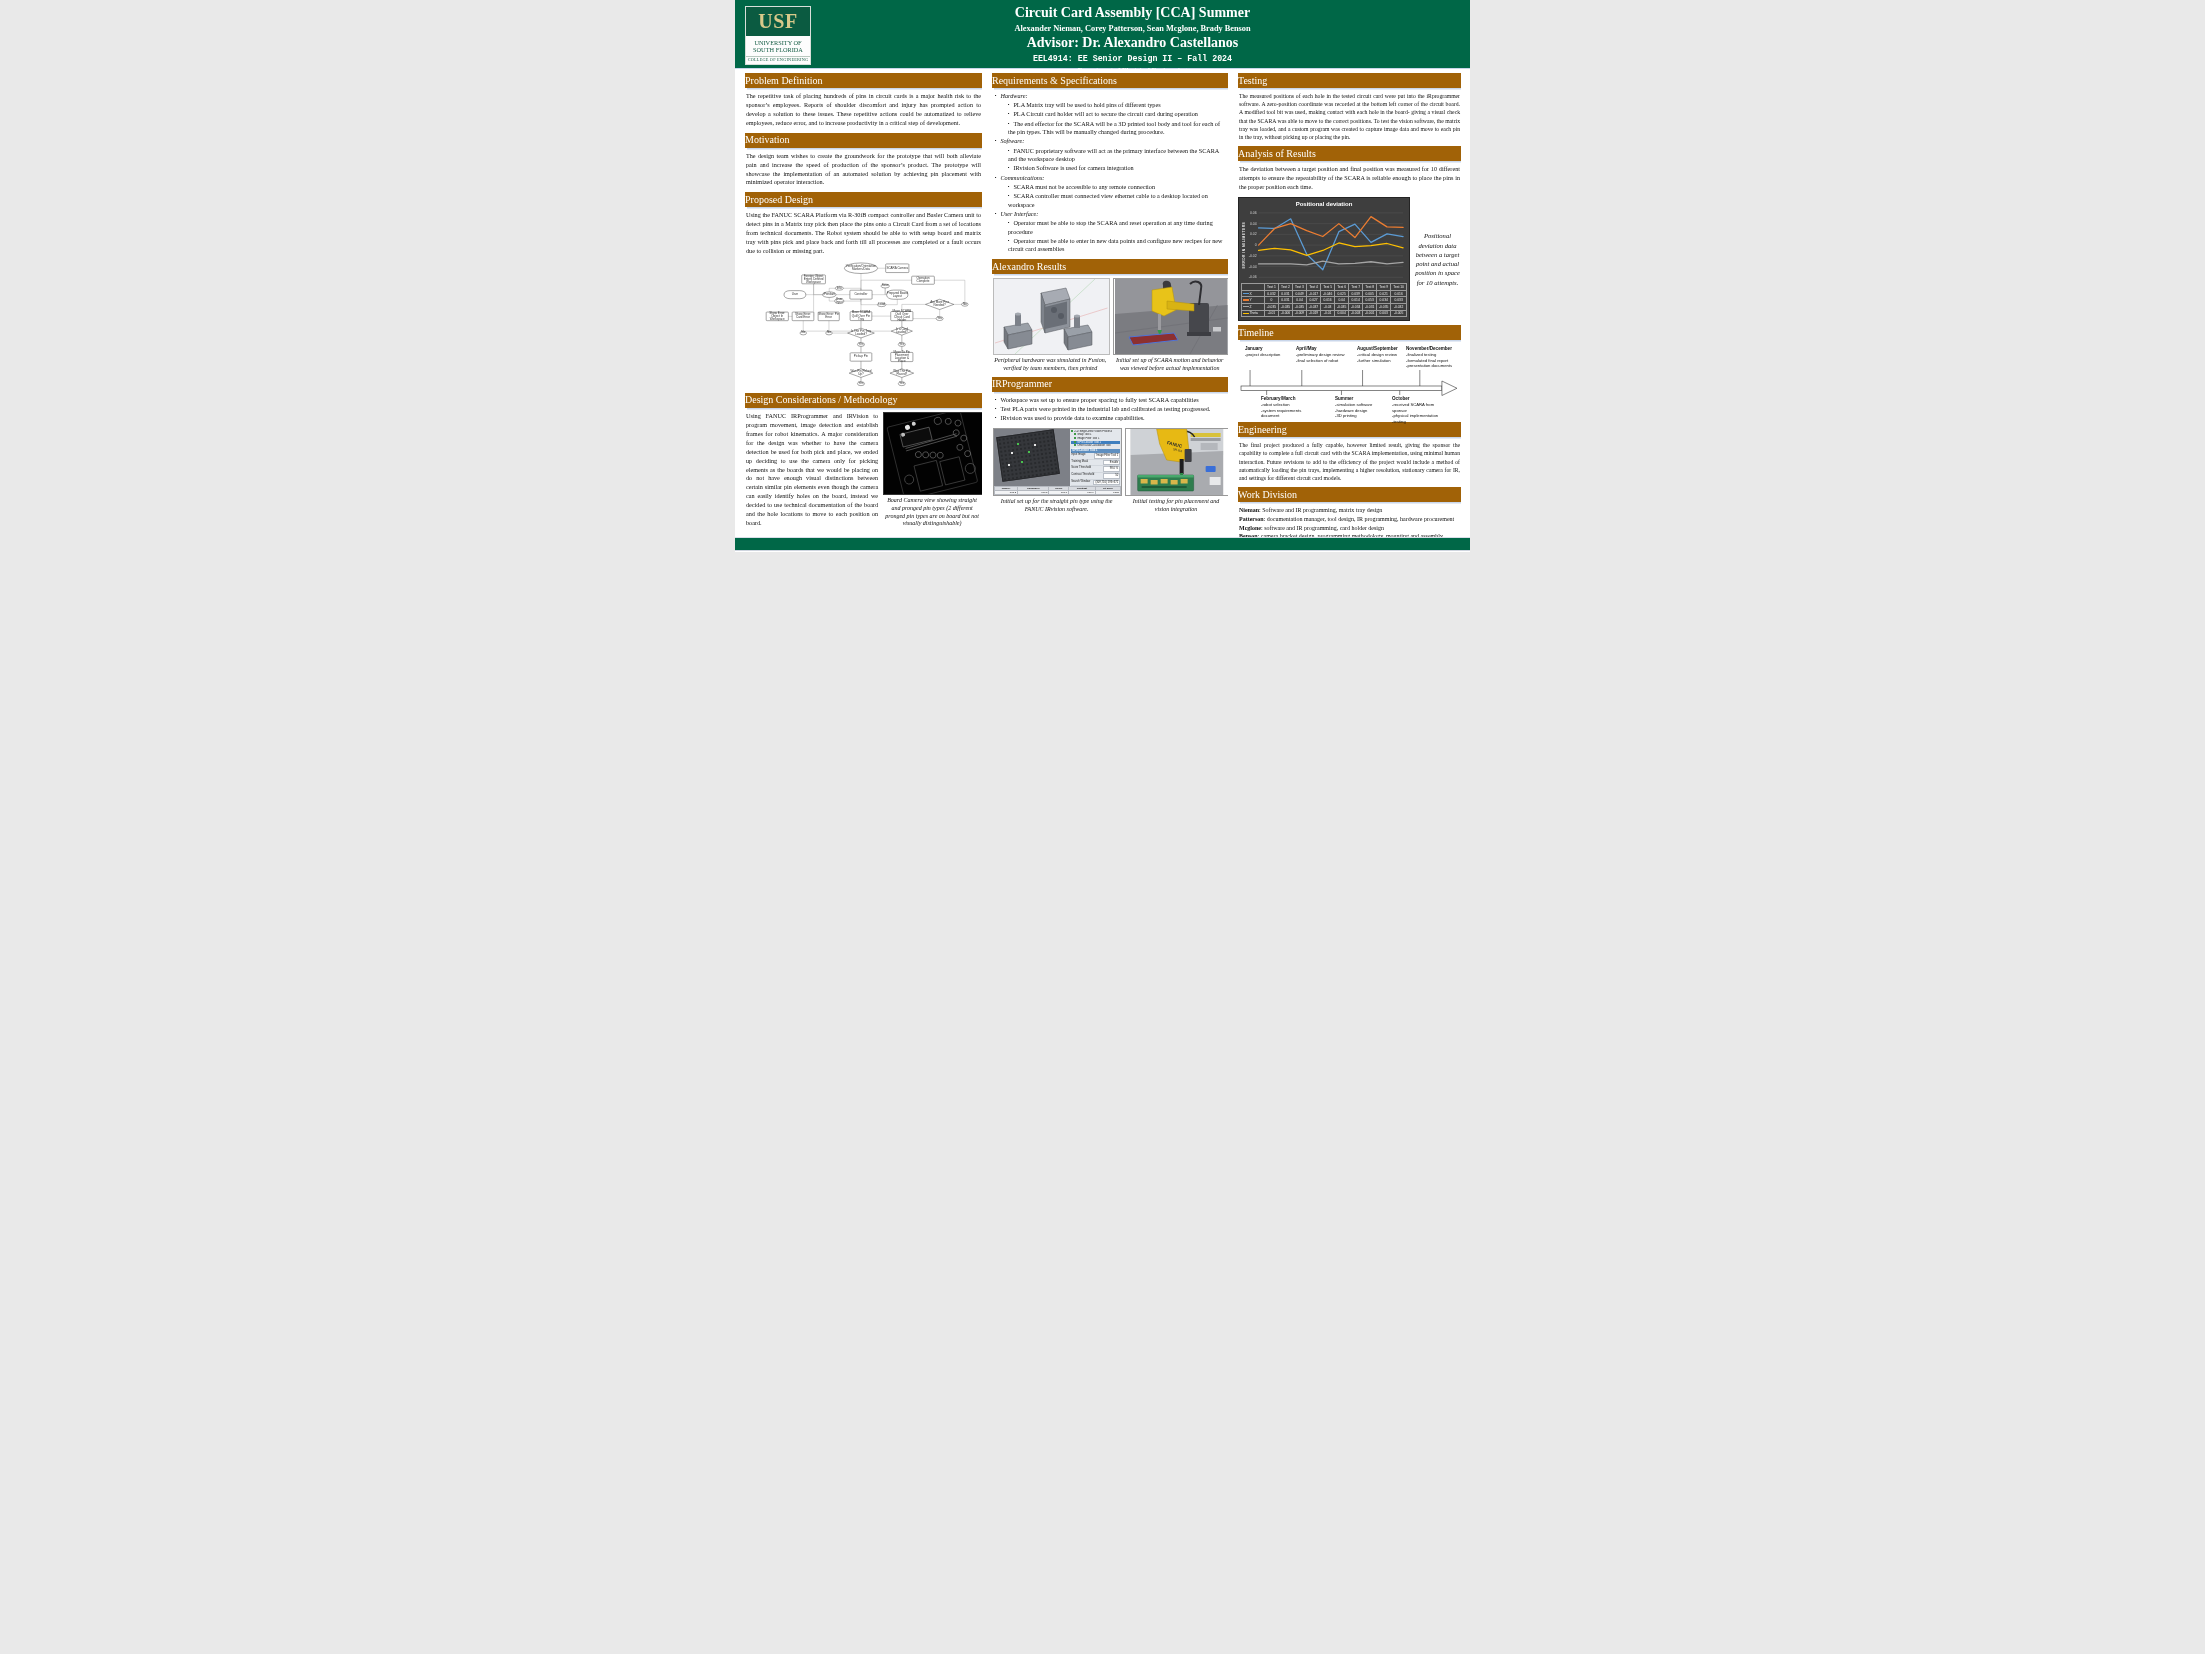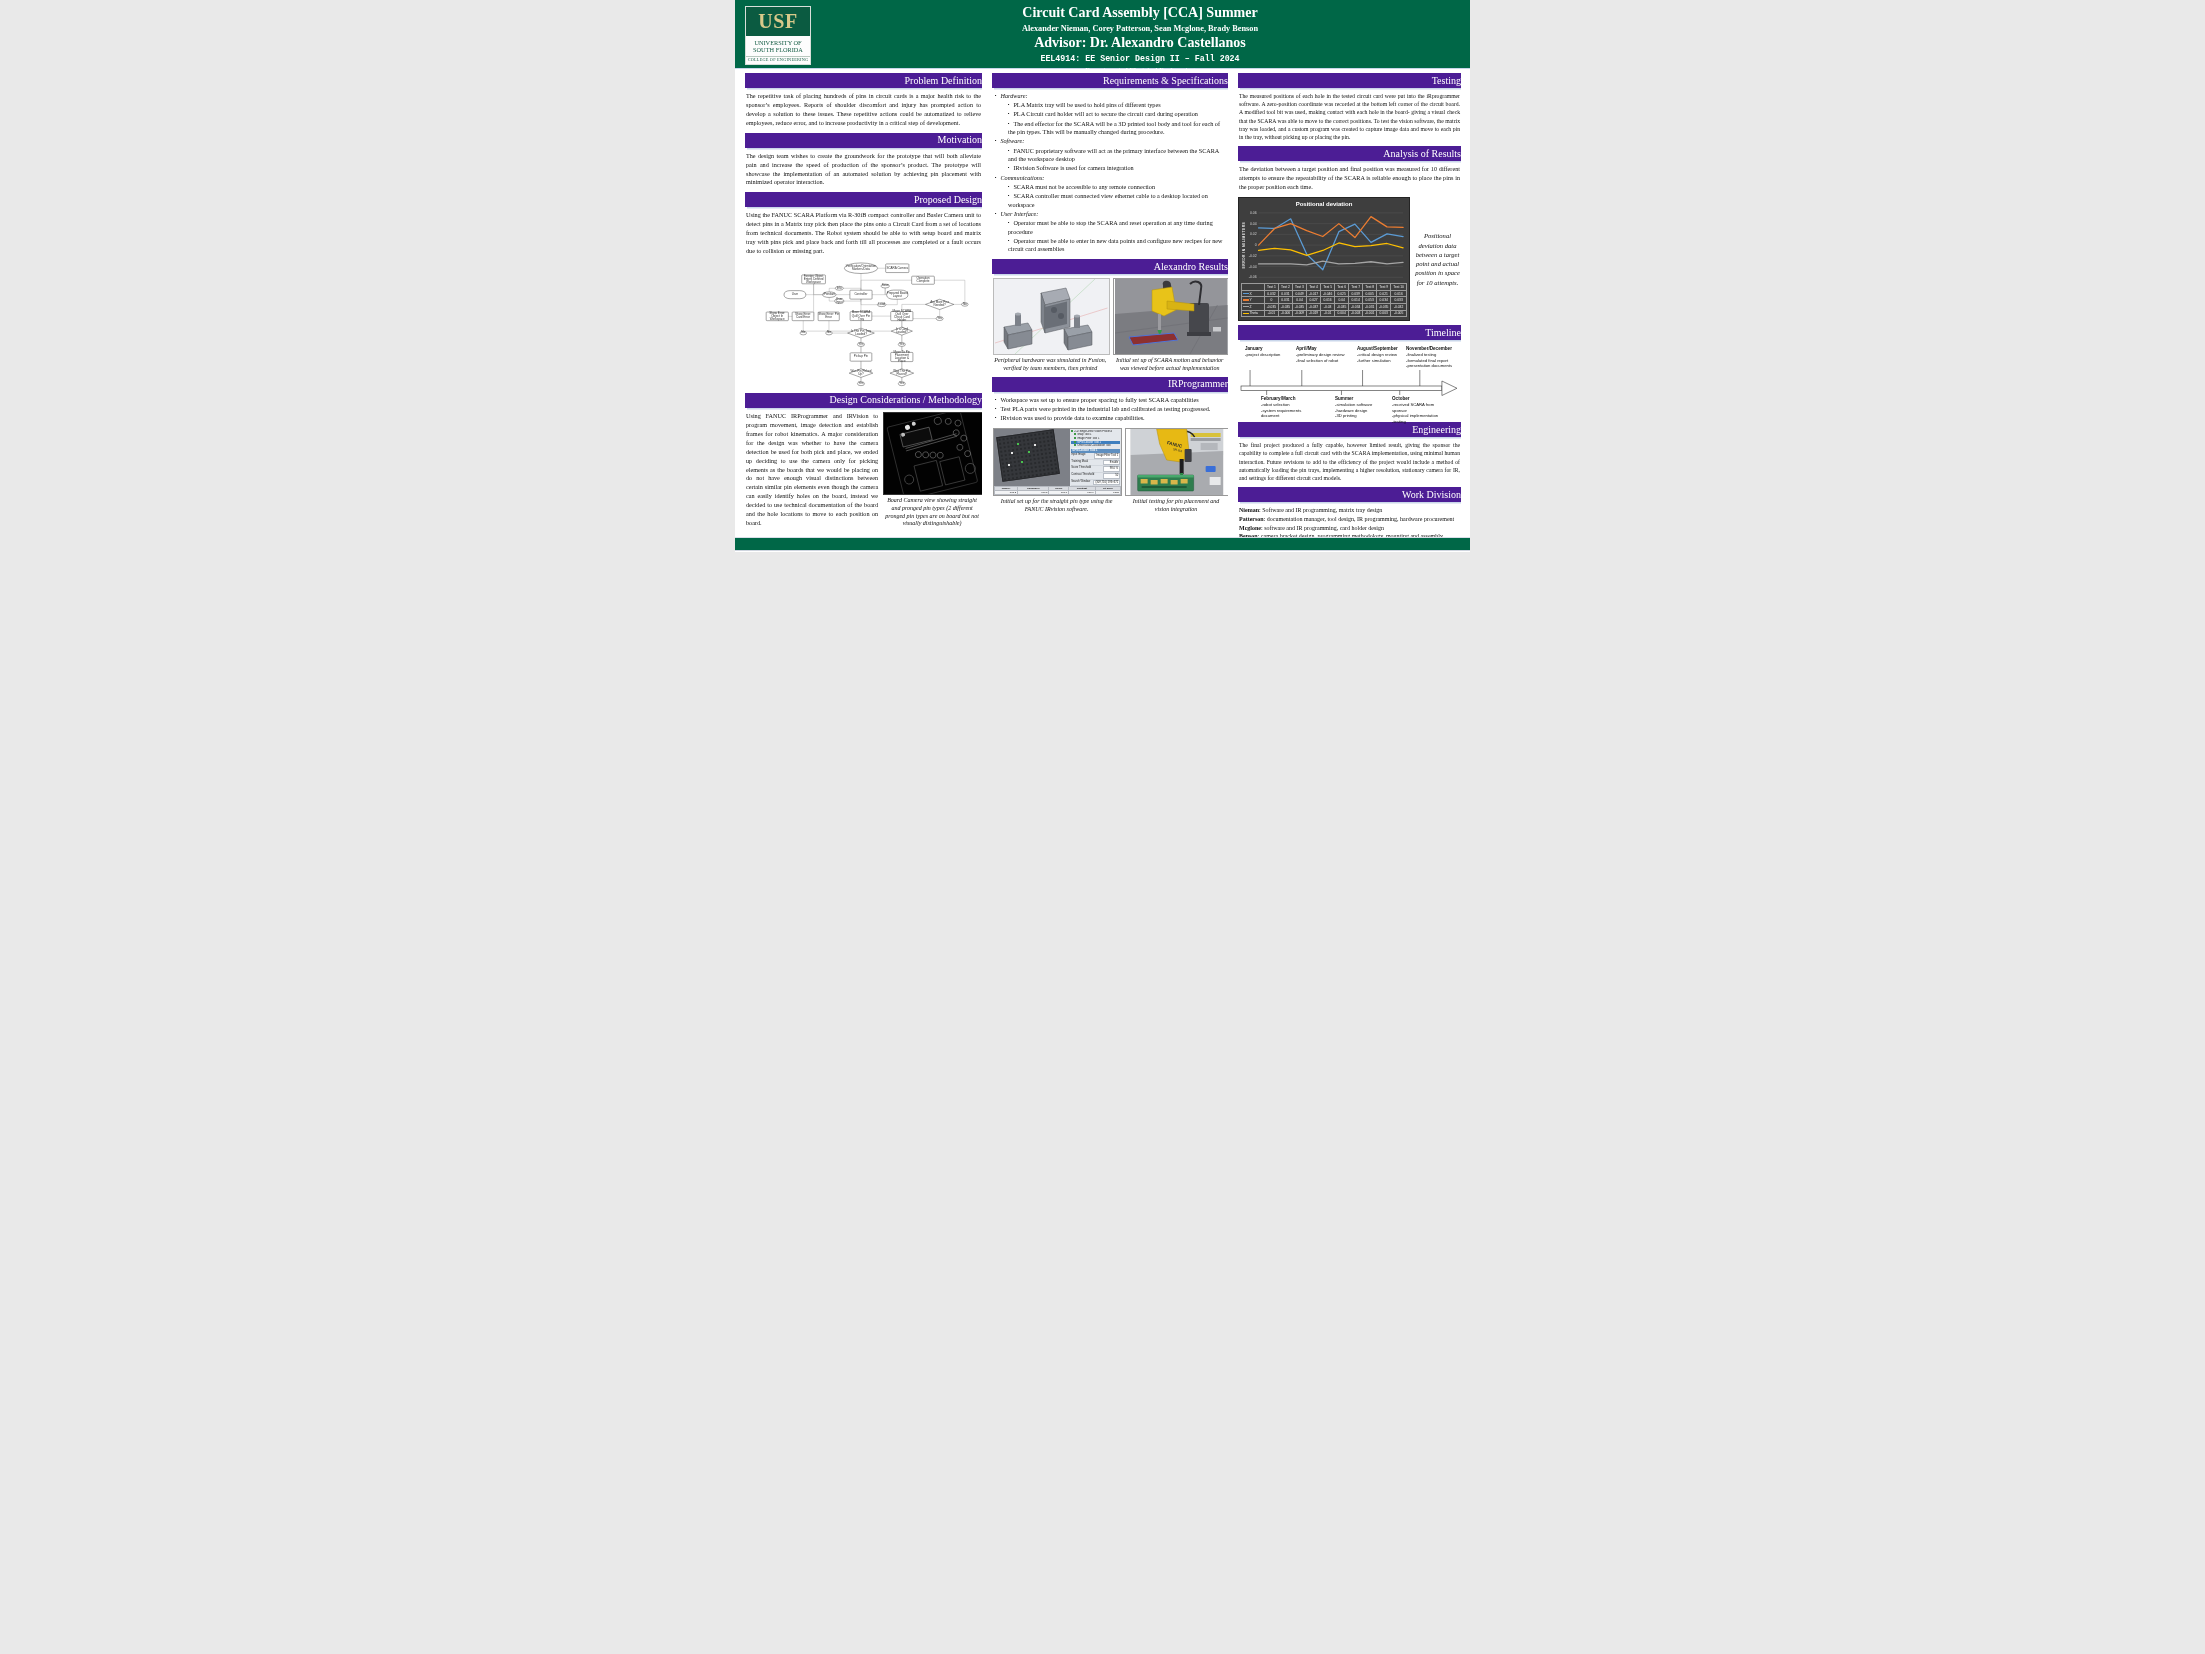--- a/index.html
+++ b/index.html
@@ -1,40 +1,40 @@
 <!DOCTYPE html>
 <html style="font-size:8px"><head>
 <meta charset="utf-8">
 <style>
   html,body{margin:0;padding:0;background:#e9e9e9;}
   .poster{position:relative;width:735px;height:552px;background:#ffffff;margin:0 auto;
           font-family:"Liberation Serif",serif;color:#111;overflow:hidden;}
   
   .header{position:absolute;left:0;top:0;width:100%;height:68px;background:#006747;
-          border-bottom:1.5px solid #c7d6ea;padding-left:15px;}
+          border-bottom:1.5px solid #c7d6ea;}
   .logo{position:absolute;left:10px;top:6px;width:64px;height:57px;background:#fff;
         border:0.5px solid #d7dfd9;box-shadow:0 0 0 1px #0d5c44 inset;display:flex;flex-direction:column;}
   .logo-top{flex:0 0 29px;background:#0b5b41;color:#d9c98a;display:flex;align-items:center;justify-content:center;
             font-weight:bold;font-size:20px;letter-spacing:0.5px;}
   .logo-mid{flex:1;background:#fdfdfd;color:#145c44;text-align:center;font-size:6.3px;line-height:1.12;
             display:flex;align-items:center;justify-content:center;padding:0.5px 0;}
   .logo-bot{flex:0 0 7.5px;background:#fdfdfd;color:#145c44;text-align:center;font-size:4.3px;
             border-top:0.5px solid #b9c8bf;letter-spacing:0.2px;}
   .titles{position:absolute;left:80px;right:20px;top:4px;text-align:center;color:#fff;}
   .t-main{font-size:14px;font-weight:bold;margin:1px 0 3px;}
   .t-authors{font-size:8.3px;font-weight:bold;margin:0 0 1.5px;text-align:center;}
   .t-advisor{font-size:14px;font-weight:bold;margin:0 0 3.5px;}
   .t-course{font-size:8.3px;font-weight:bold;margin:0 0 2.5px;font-family:Liberation Mono, monospace;}
   .t-dept{font-size:6.8px;font-weight:bold;}
   
   .col{position:absolute;top:73px;bottom:15px;overflow:hidden;}
   #col-left{left:10px;width:237px;}
   #col-mid{left:257px;width:236px;}
   #col-right{left:503px;width:223px;}
-  .bar{background:#4c1d95;color:#fff;text-align:right;font-size:10px;padding:1.5px 0 2.5px;
+  .bar{background:#a16207;color:#fff;text-align:left;font-size:10px;padding:1.5px 0 2.5px;
        box-shadow:1.5px 2px 0 -0.5px #c9d6ea;margin:0 0 4px;}
   .txt{font-size:6.2px;line-height:1.44;text-align:justify;margin:0 1px 5px;}
   .small-txt{font-size:5.7px;}
   .cap{font-style:italic;text-align:center;font-size:6px;line-height:1.3;margin:2px 1px 4px;}
   
   ul.req{list-style:none;margin:0 0 5px;padding:0 0 0 3px;font-size:6.2px;line-height:1.4;}
   ul.req .blt{font-size:4px;vertical-align:1px;margin-right:4px;}
   ul.req li{margin:0.5px 0;}
   ul.req ul{list-style:none;margin:0;padding:0 0 0 13px;}
   

